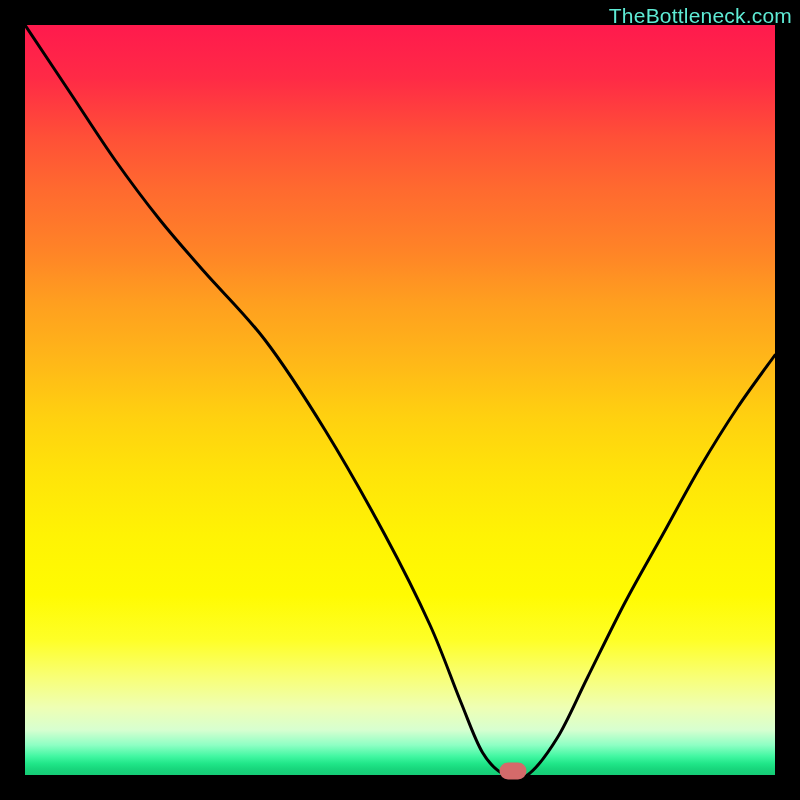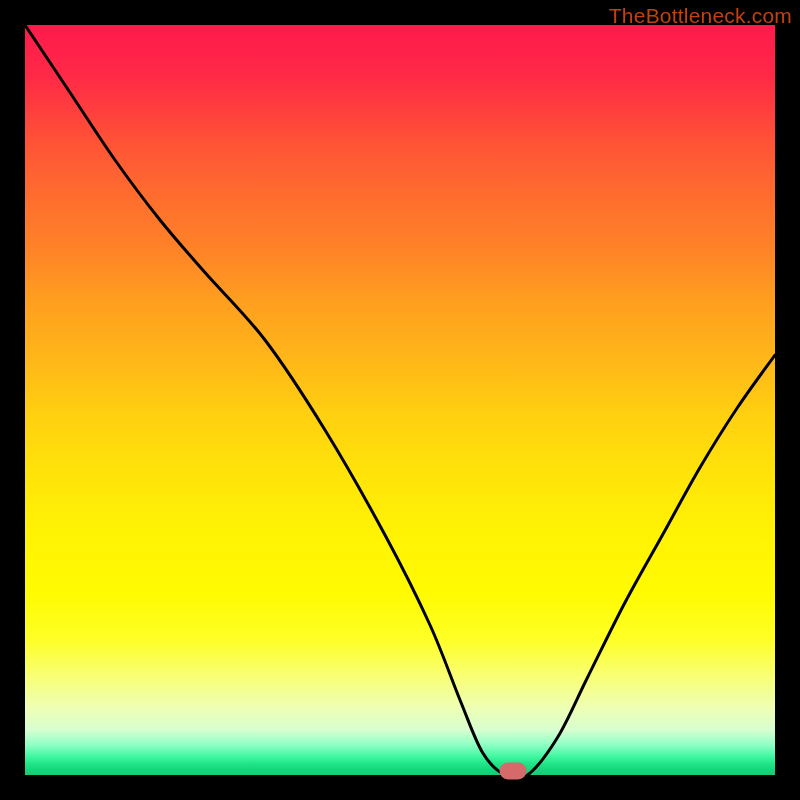--- a/index.html
+++ b/index.html
@@ -63,21 +63,21 @@
     width: 27px;
     height: 17px;
     border-radius: 9px;
     background: #d46a6a;
     transform: translate(-50%, -50%);
   }
   .watermark {
     position: absolute;
     top: 4px;
     right: 8px;
-    color: #c2410c;
+    color: #5eead4;
     font-family: Arial, Helvetica, sans-serif;
     font-size: 21px;
     font-weight: 500;
     letter-spacing: 0.2px;
   }
 </style>
 </head>
 <body>
 
 <div class="frame">

